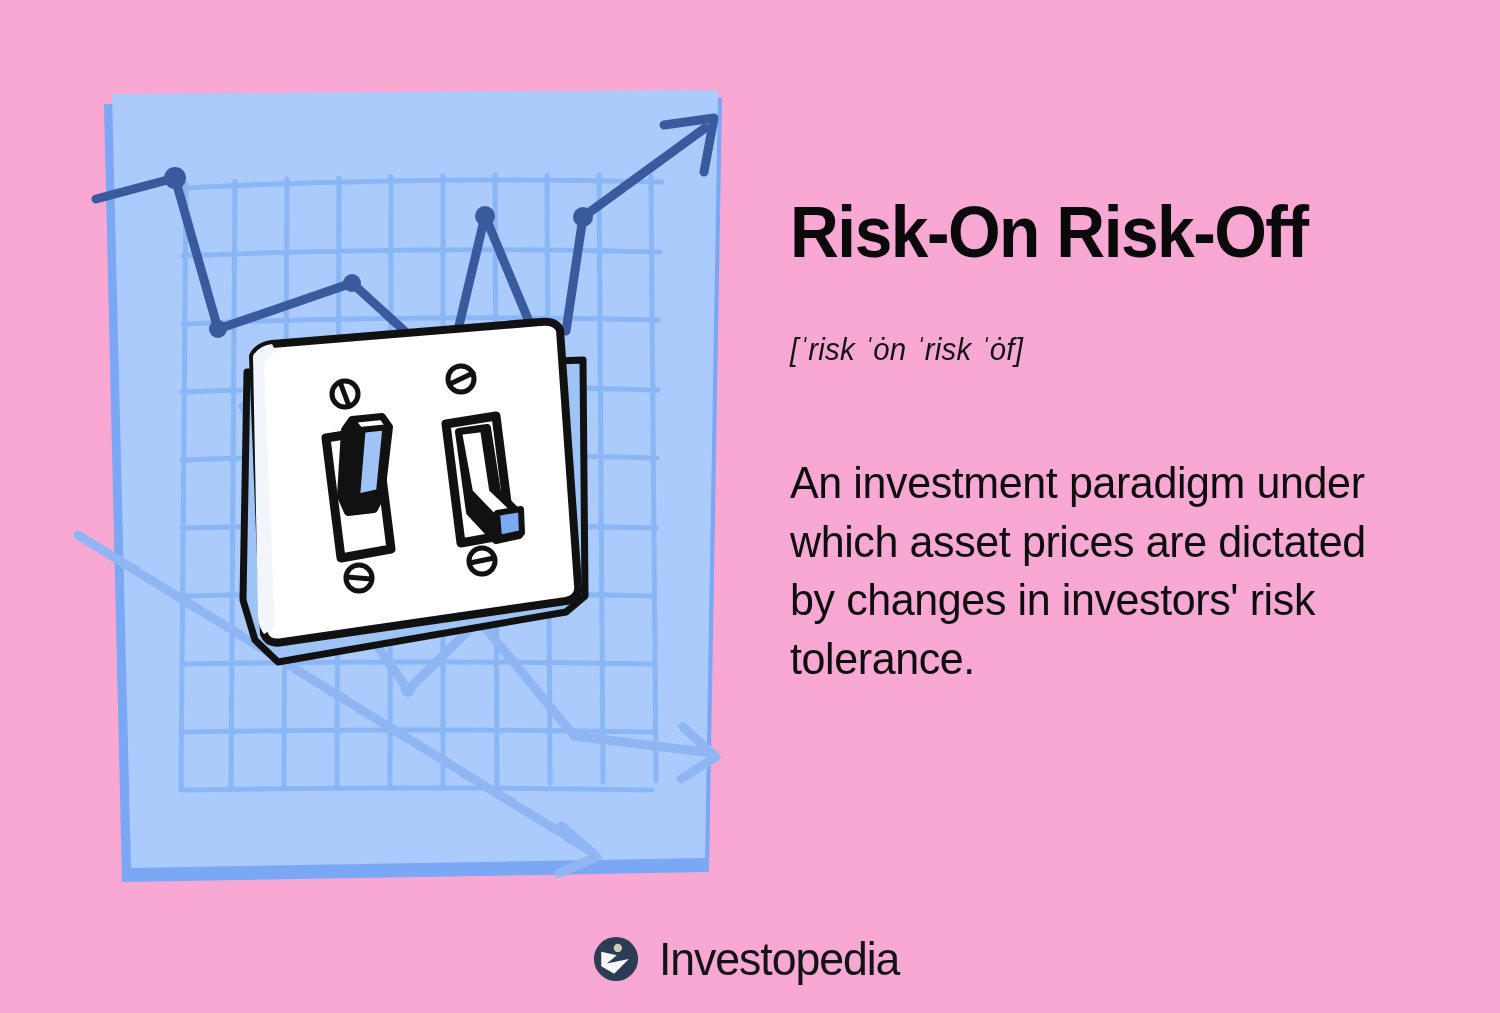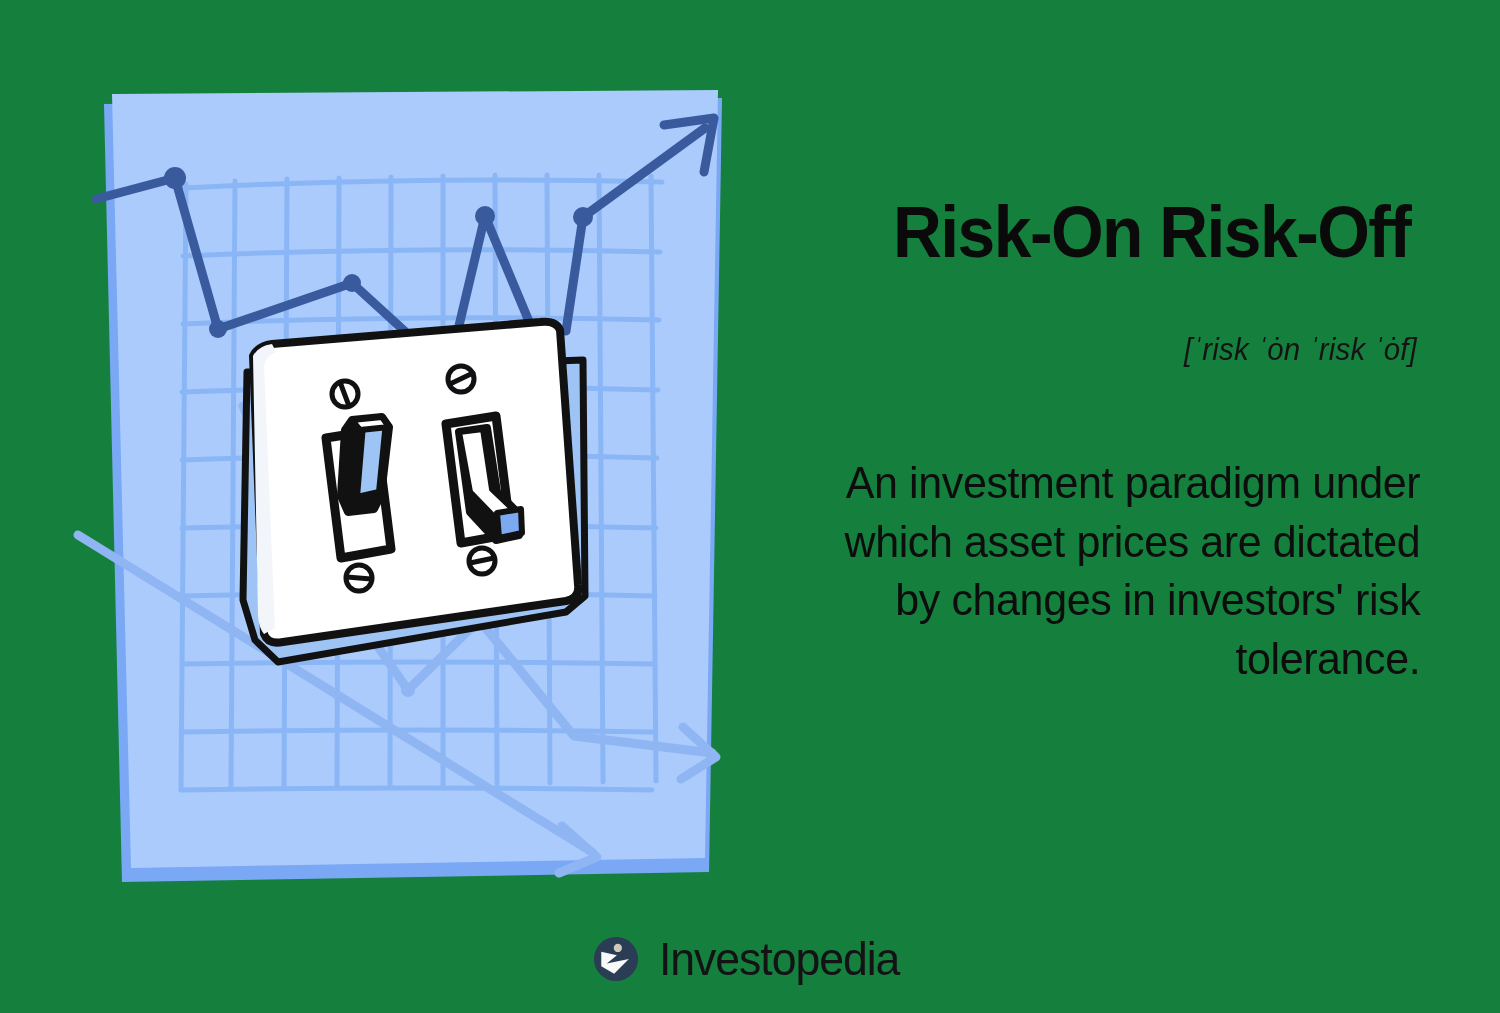--- a/index.html
+++ b/index.html
@@ -12,22 +12,21 @@
     height: 1013px;
     background: #8cb4fd;
     font-family: "Liberation Sans", sans-serif;
     overflow: hidden;
     position: relative;
   }
 
   #card {
     position: absolute;
     inset: 0;
-    background: #15803d;
-    text-align: right;
+    background: #f9a8d4;
   }
 
   
   #illustration {
     position: absolute;
     left: 0;
     top: 0;
     width: 770px;
     height: 920px;
   }

